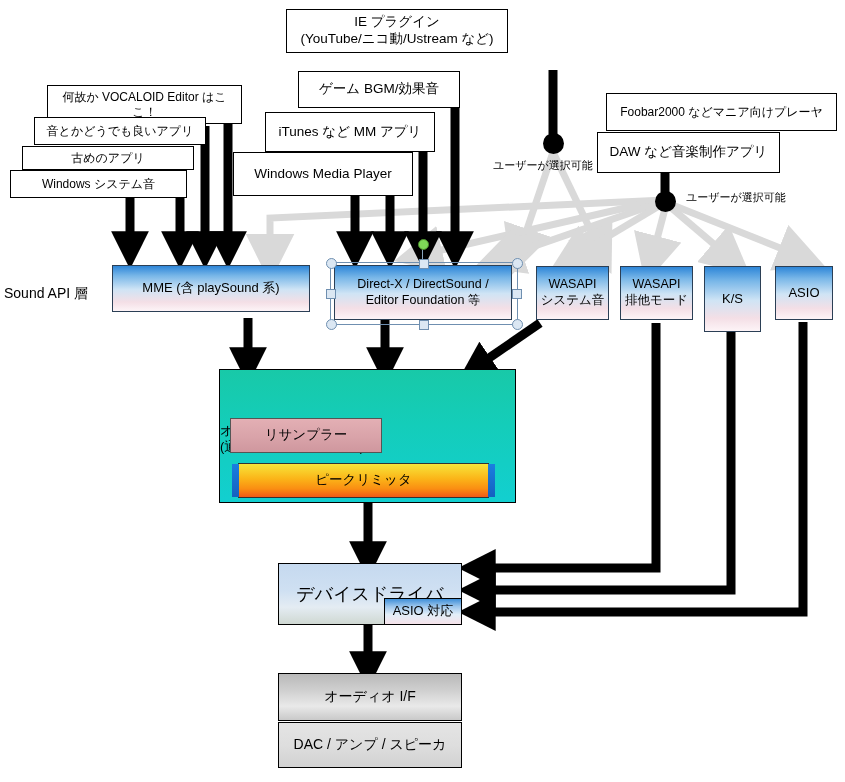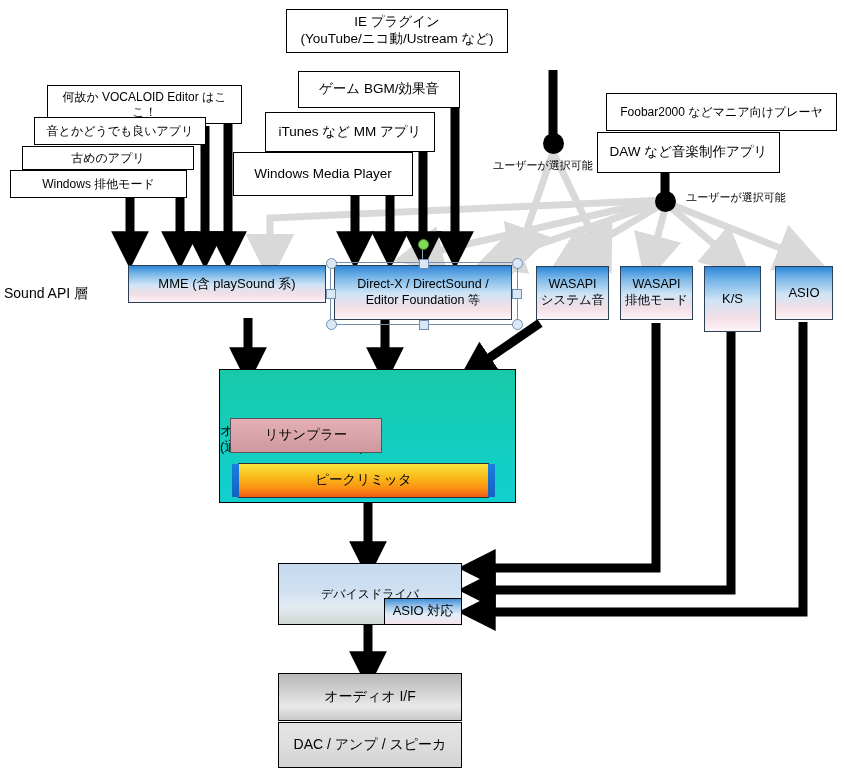--- a/index.html
+++ b/index.html
@@ -28,21 +28,21 @@
           align-items:flex-start;padding-top:6px;}
   .resampler{border:1px solid #555;font-size:13.5px;
              background:linear-gradient(to bottom,#e3afb4 0%,#d9a3a9 55%,#cf979e 100%);}
   .limiter{border:1px solid #333;font-size:13.5px;
            background:linear-gradient(to bottom,#f7e53a 0%,#fbb418 45%,#fa8e12 75%,#f05a18 100%);}
   .limiter::before{content:"";position:absolute;left:-7px;top:0;width:7px;height:100%;
                    background:linear-gradient(to bottom,#1a7fe0,#1560c0);}
   .limiter::after{content:"";position:absolute;right:-7px;top:0;width:7px;height:100%;
                   background:linear-gradient(to bottom,#1a7fe0,#1560c0);}
 
-  .driver{border:1px solid #000;font-size:12px;
+  .driver{border:1px solid #000;font-size:18px;
           background:linear-gradient(to bottom,#c5d9ef 0%,#cfe0f2 45%,#e4ecf3 72%,#cfd8d2 100%);}
   .asiobox{border:1px solid #000;font-size:13px;
            background:linear-gradient(to bottom,#3f8fd8 0%,#9dc6ec 30%,#e2eef8 62%,#f6e3ea 100%);}
 
   .iface{border:1px solid #000;font-size:14px;
          background:linear-gradient(to bottom,#b9b9b9 0%,#cfcfcf 35%,#e9e9e9 70%,#c9c9c9 100%);}
   .dac{border:1px solid #000;font-size:14px;
        background:linear-gradient(to bottom,#e4e4e4 0%,#dedede 50%,#d2d2d2 100%);}
 
   .plainlabel{position:absolute;font-size:14px;z-index:6;white-space:nowrap;}
@@ -123,21 +123,21 @@
       <path d="M803,322 L803,612 L475,612"></path>
     </g>
   </svg>
 
   <div class="node appbox small" style="left:47px;top:85px;width:195px;height:39px;">何故か VOCALOID Editor はここ！</div>
 
   <div class="node appbox small" style="left:34px;top:117px;width:172px;height:28px;">音とかどうでも良いアプリ</div>
 
   <div class="node appbox small" style="left:22px;top:146px;width:172px;height:24px;">古めのアプリ</div>
 
-  <div class="node appbox small" style="left:10px;top:170px;width:177px;height:28px;">Windows 排他モード</div>
+  <div class="node appbox small" style="left:10px;top:170px;width:177px;height:28px;">Windows システム音</div>
 
   <div class="node appbox" style="left:286px;top:9px;width:222px;height:44px;flex-direction:column;">
     <span>IE プラグイン</span>
     <span>(YouTube/ニコ動/Ustream など)</span>
   </div>
 
   <div class="node appbox" style="left:298px;top:71px;width:162px;height:37px;">ゲーム BGM/効果音</div>
 
   <div class="node appbox" style="left:265px;top:112px;width:170px;height:40px;">iTunes など MM アプリ</div>
 
@@ -149,21 +149,21 @@
   <div class="node appbox" style="left:597px;top:132px;width:183px;height:41px;">DAW など音楽制作アプリ</div>
 
   <div class="dot" style="left:543px;top:133px;width:21px;height:21px;"></div>
   <div class="minilabel" style="left:493px;top:158px;">ユーザーが選択可能</div>
 
   <div class="dot" style="left:655px;top:191px;width:21px;height:21px;"></div>
   <div class="minilabel" style="left:686px;top:190px;">ユーザーが選択可能</div>
 
   <div class="plainlabel" style="left:4px;top:285px;">Sound API 層</div>
 
-  <div class="node apibox" style="left:128px;top:265px;width:198px;height:38px;">MME (含 playSound 系)</div>
+  <div class="node apibox" style="left:112px;top:265px;width:198px;height:47px;">MME (含 playSound 系)</div>
 
   <div class="node apibox two" style="left:334px;top:265px;width:178px;height:55px;flex-direction:column;">
     <span>Direct-X / DirectSound /</span>
     <span>Editor Foundation 等</span>
   </div>
 
   <div class="selframe" style="left:330px;top:262px;width:186px;height:61px;"></div>
   <div class="rotstem" style="left:422px;top:243px;height:20px;"></div>
   <div class="handle rot" style="left:418px;top:239px;"></div>
   <div class="handle circ" style="left:326px;top:258px;"></div>

